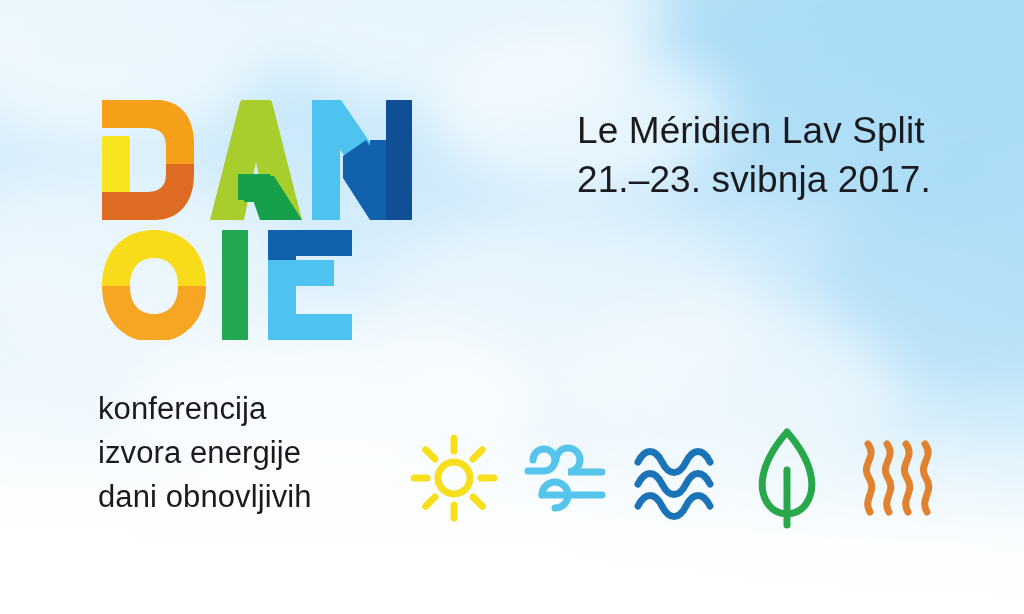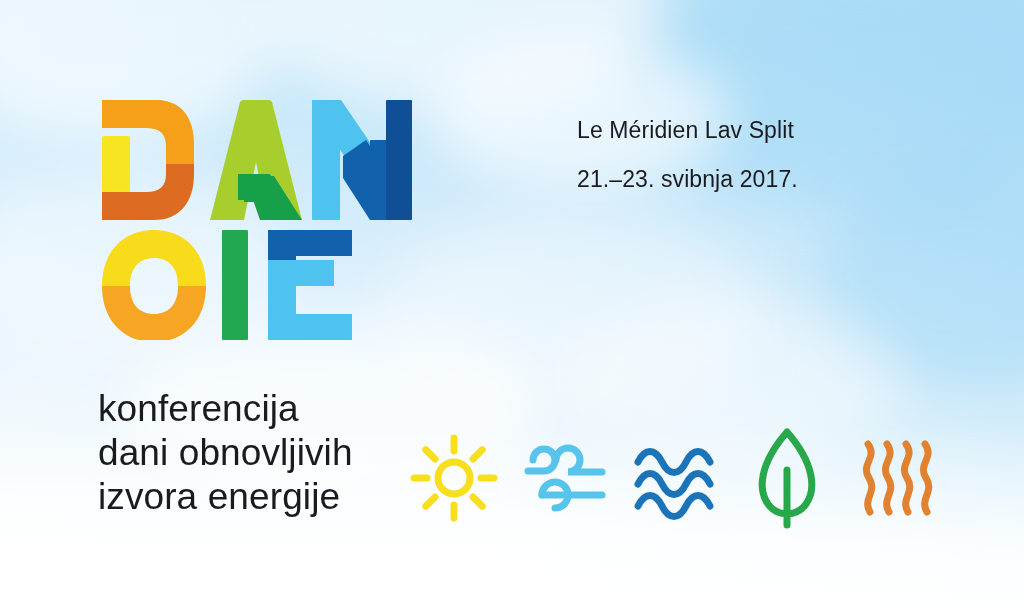--- a/index.html
+++ b/index.html
@@ -72,36 +72,36 @@
   #logo svg { display: block; width: 100%; height: 100%; }
 
   
   #venue-block {
     position: absolute;
     left: 577px;
     top: 106px;
     width: 420px;
     color: #1b1b1f;
     font-family: "Liberation Sans", sans-serif;
-    font-size: 23px;
+    font-size: 37px;
     line-height: 49px;
     letter-spacing: 0.1px;
     font-weight: 400;
   }
   #venue-block .line { white-space: nowrap; }
 
   
   #tagline-block {
     position: absolute;
     left: 98px;
     top: 387px;
     width: 330px;
     color: #1b1b1f;
     font-family: "Liberation Sans", sans-serif;
-    font-size: 37px;
+    font-size: 31px;
     line-height: 44px;
     letter-spacing: 0.1px;
     font-weight: 400;
   }
   #tagline-block .line { white-space: nowrap; }
 
   
   #icon-row {
     position: absolute;
     left: 406px;
@@ -179,22 +179,22 @@
     </svg>
   </div>
 
   <div id="venue-block">
     <div class="line">Le Méridien Lav Split</div>
     <div class="line">21.–23. svibnja 2017.</div>
   </div>
 
   <div id="tagline-block">
     <div class="line">konferencija</div>
+    <div class="line">izvora energije</div>
     <div class="line">dani obnovljivih</div>
-    <div class="line">izvora energije</div>
   </div>
 
   <div id="icon-row">
 
     <div class="icon-cell">
       <svg width="86" height="86" viewBox="0 0 86 86" aria-hidden="true">
         <g stroke="#F7DF1E" stroke-width="7" stroke-linecap="round" fill="none">
           <circle cx="43" cy="43" r="16"></circle>
           <line x1="43" y1="3" x2="43" y2="16"></line>
           <line x1="43" y1="70" x2="43" y2="83"></line>

